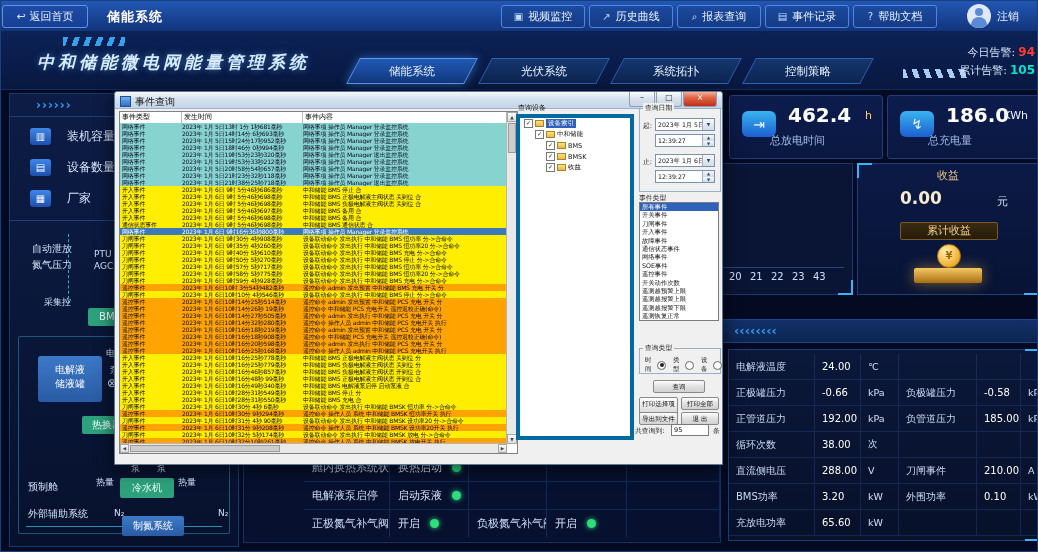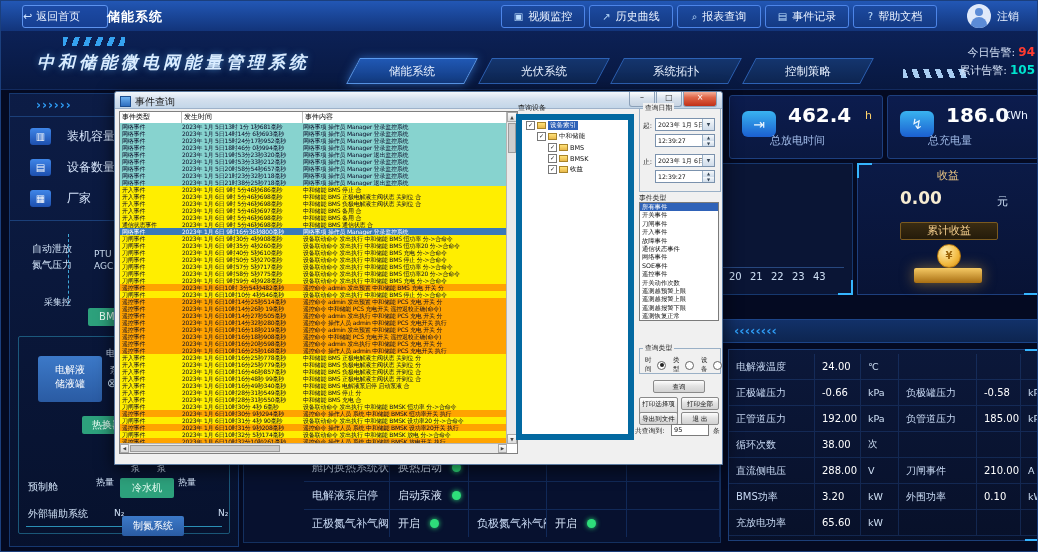--- a/index.html
+++ b/index.html
@@ -1,20 +1,20 @@
 <!DOCTYPE html>
 <html><head>
 <meta charset="utf-8">
 <style>
   html,body{margin:0;padding:0;background:#01040f;}
   #app{position:relative;width:1038px;height:552px;background:#040a22;border:1px solid #1b3f7d;box-sizing:border-box;font-family:"DejaVu Sans",sans-serif;overflow:hidden;color:#dfe9ff;}
   .abs{position:absolute;}
   
   #topbar{left:0;top:0;width:1038px;height:30px;background:linear-gradient(180deg,#2257b5,#12347a);border-bottom:1px solid #081c45;}
-  #back-btn{left:21px;top:4px;width:84px;height:21px;border:1px solid #5d93ee;border-radius:3px;background:rgba(25,70,160,.55);font-size:11px;line-height:21px;color:#eaf2ff;cursor:pointer;}
+  #back-btn{left:1px;top:4px;width:84px;height:21px;border:1px solid #5d93ee;border-radius:3px;background:rgba(25,70,160,.55);font-size:11px;line-height:21px;text-align:center;color:#eaf2ff;cursor:pointer;}
   #back-btn .bicon{margin-right:4px;color:#cfe4ff;}
   #app-title{left:106px;top:7px;font-size:13px;font-weight:bold;color:#ffffff;letter-spacing:1px;}
   .top-btn{position:absolute;top:4px;height:21px;border:1px solid #4d85e8;border-radius:3px;background:linear-gradient(#1c4aa0,#143a84);font-size:11px;color:#eaf2ff;display:flex;align-items:center;justify-content:center;gap:5px;cursor:pointer;}
   .tb-ic{font-size:10px;color:#bfe0ff;}
   #avatar{left:966px;top:3px;width:24px;height:24px;border-radius:50%;background:#dfe9fa;overflow:hidden;cursor:pointer;}
   .av-head{position:absolute;left:8px;top:4px;width:8px;height:8px;border-radius:50%;background:#5b8bd6;}
   .av-body{position:absolute;left:4px;top:13px;width:16px;height:12px;border-radius:8px 8px 0 0;background:#5b8bd6;}
   #logout{left:996px;top:8px;font-size:11px;color:#eaf2ff;cursor:pointer;}
   
   #banner{left:0;top:30px;width:1038px;height:58px;background:linear-gradient(180deg,#0c2156,#081840);border-bottom:1px solid #122a5e;}
@@ -92,21 +92,21 @@
   #ev-rows{position:absolute;left:0;top:11px;width:387px;height:322px;overflow:hidden;}
   .ev-row{display:flex;height:7px;line-height:7.2px;font-size:6px;letter-spacing:-0.2px;color:#0a0a28;overflow:hidden;cursor:default;}
   .ev-c1{width:62px;flex:none;padding-left:2px;white-space:nowrap;overflow:hidden;box-sizing:border-box;}
   .ev-c2{width:121px;flex:none;white-space:nowrap;overflow:hidden;}
   .ev-c3{flex:1;white-space:nowrap;overflow:hidden;}
   #vscroll{position:absolute;right:0;top:0;width:10px;height:332px;background:#e9e9e9;border-left:1px solid #b5b5b5;}
   #hscroll{position:absolute;left:0;bottom:0;width:387px;height:9px;background:#e9e9e9;border-top:1px solid #b5b5b5;}
   .sb-arrow{position:absolute;background:linear-gradient(#fafafa,#dcdcdc);border:1px solid #a8a8a8;font-size:4.5px;text-align:center;color:#444;box-sizing:border-box;}
   .sb-thumb{position:absolute;background:#cdcdcd;border:1px solid #9c9c9c;box-sizing:border-box;}
   #tree-label{left:403px;top:11px;font-size:7px;color:#222;}
-  #treebox{left:401px;top:22px;width:118px;height:326px;background:#fff;border:6px solid #0369a1;box-sizing:border-box;overflow:hidden;}
+  #treebox{left:401px;top:22px;width:118px;height:326px;background:#fff;border:4px solid #0369a1;box-sizing:border-box;overflow:hidden;}
   .tree-row{display:flex;align-items:center;height:11px;font-size:6.5px;color:#111;cursor:pointer;}
   .cb{width:7px;height:7px;border:1px solid #777;background:#fff;margin-right:2px;font-size:6px;line-height:6px;text-align:center;color:#222;flex:none;}
   .folder{width:9px;height:7px;background:linear-gradient(#ffe27a,#e8b84a);border:1px solid #a8842a;margin-right:2px;flex:none;box-sizing:border-box;}
   .tree-sel{background:#2f62b8;color:#fff;padding:0 2px;}
   .grp{position:absolute;border:1px solid #9ab0c6;}
   .grp-legend{position:absolute;background:#f0f0f0;padding:0 2px;font-size:6.8px;color:#222;}
   .ctl-label{position:absolute;font-size:6.8px;color:#222;}
   .dd{position:absolute;height:13px;background:#fff;border:1px solid #7b92ad;display:flex;box-sizing:border-box;}
   .dd-text{flex:1;padding-left:2px;font-size:6.2px;line-height:11px;color:#111;white-space:nowrap;overflow:hidden;}
   .dd-btn{width:11px;background:linear-gradient(#f5f8fb,#cfdcea);border-left:1px solid #9ab0c6;font-size:4.5px;text-align:center;line-height:11px;color:#345;cursor:pointer;}

